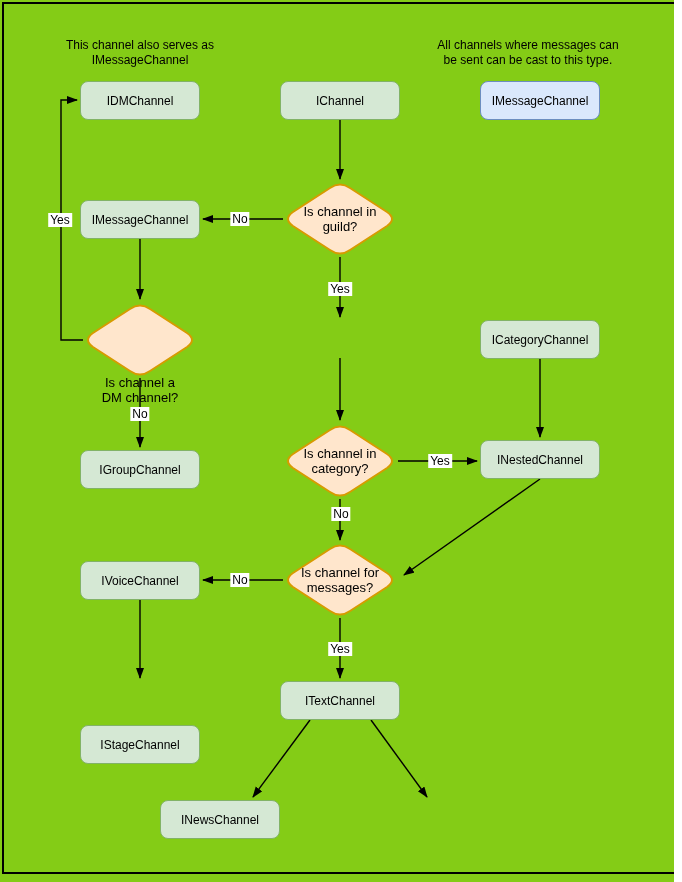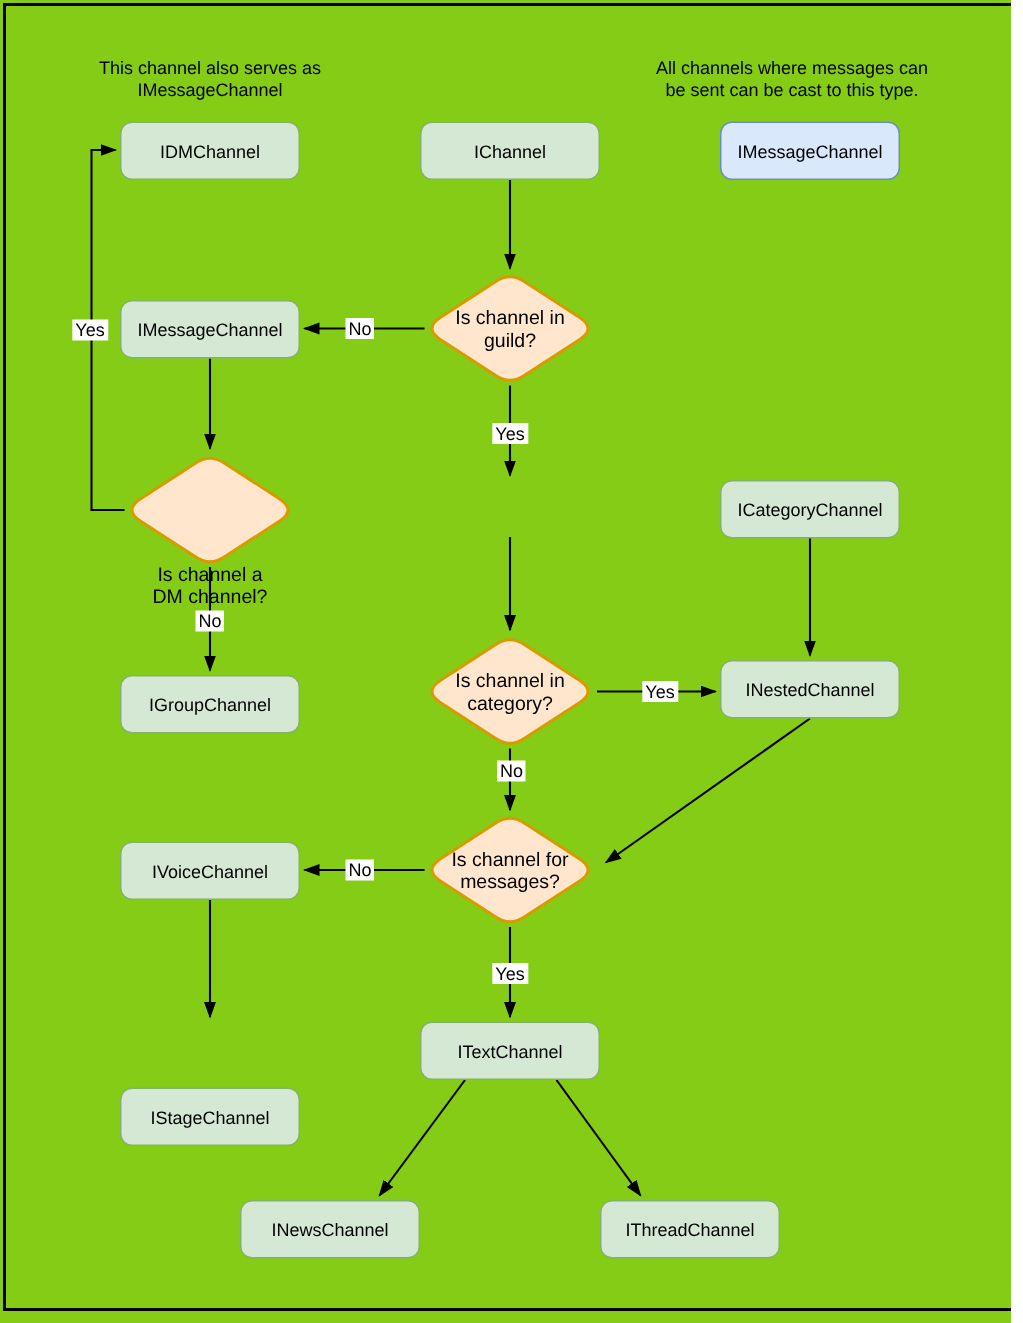--- a/index.html
+++ b/index.html
@@ -109,21 +109,20 @@
   <div class="node green" style="left:280px; top:81px;">IChannel</div>
   <div class="node blue" style="left:480px; top:81px;">IMessageChannel</div>
   <div class="node green" style="left:80px; top:200px;">IMessageChannel</div>
   <div class="node green" style="left:480px; top:320px;">ICategoryChannel</div>
   <div class="node green" style="left:80px; top:450px;">IGroupChannel</div>
   <div class="node green" style="left:480px; top:440px;">INestedChannel</div>
   <div class="node green" style="left:80px; top:561px;">IVoiceChannel</div>
   <div class="node green" style="left:80px; top:681px;margin-top:44px;">IStageChannel</div>
   <div class="node green" style="left:160px; top:800px;">INewsChannel</div>
   <div class="node green" style="left:280px; top:681px;">ITextChannel</div>
-  <div class="node green" style="left:400px; top:800px;">IThreadChannel</div>
 
   <div class="dlabel" style="left:340px; top:219px; width:110px;">Is channel in
 guild?</div>
   <div class="dlabel" style="left:140px; top:356px; width:110px;margin-top:34px;">Is channel a
 DM channel?</div>
   <div class="dlabel" style="left:340px; top:461px; width:110px;">Is channel in
 category?</div>
   <div class="dlabel" style="left:340px; top:580px; width:110px;">Is channel for
 messages?</div>
 

